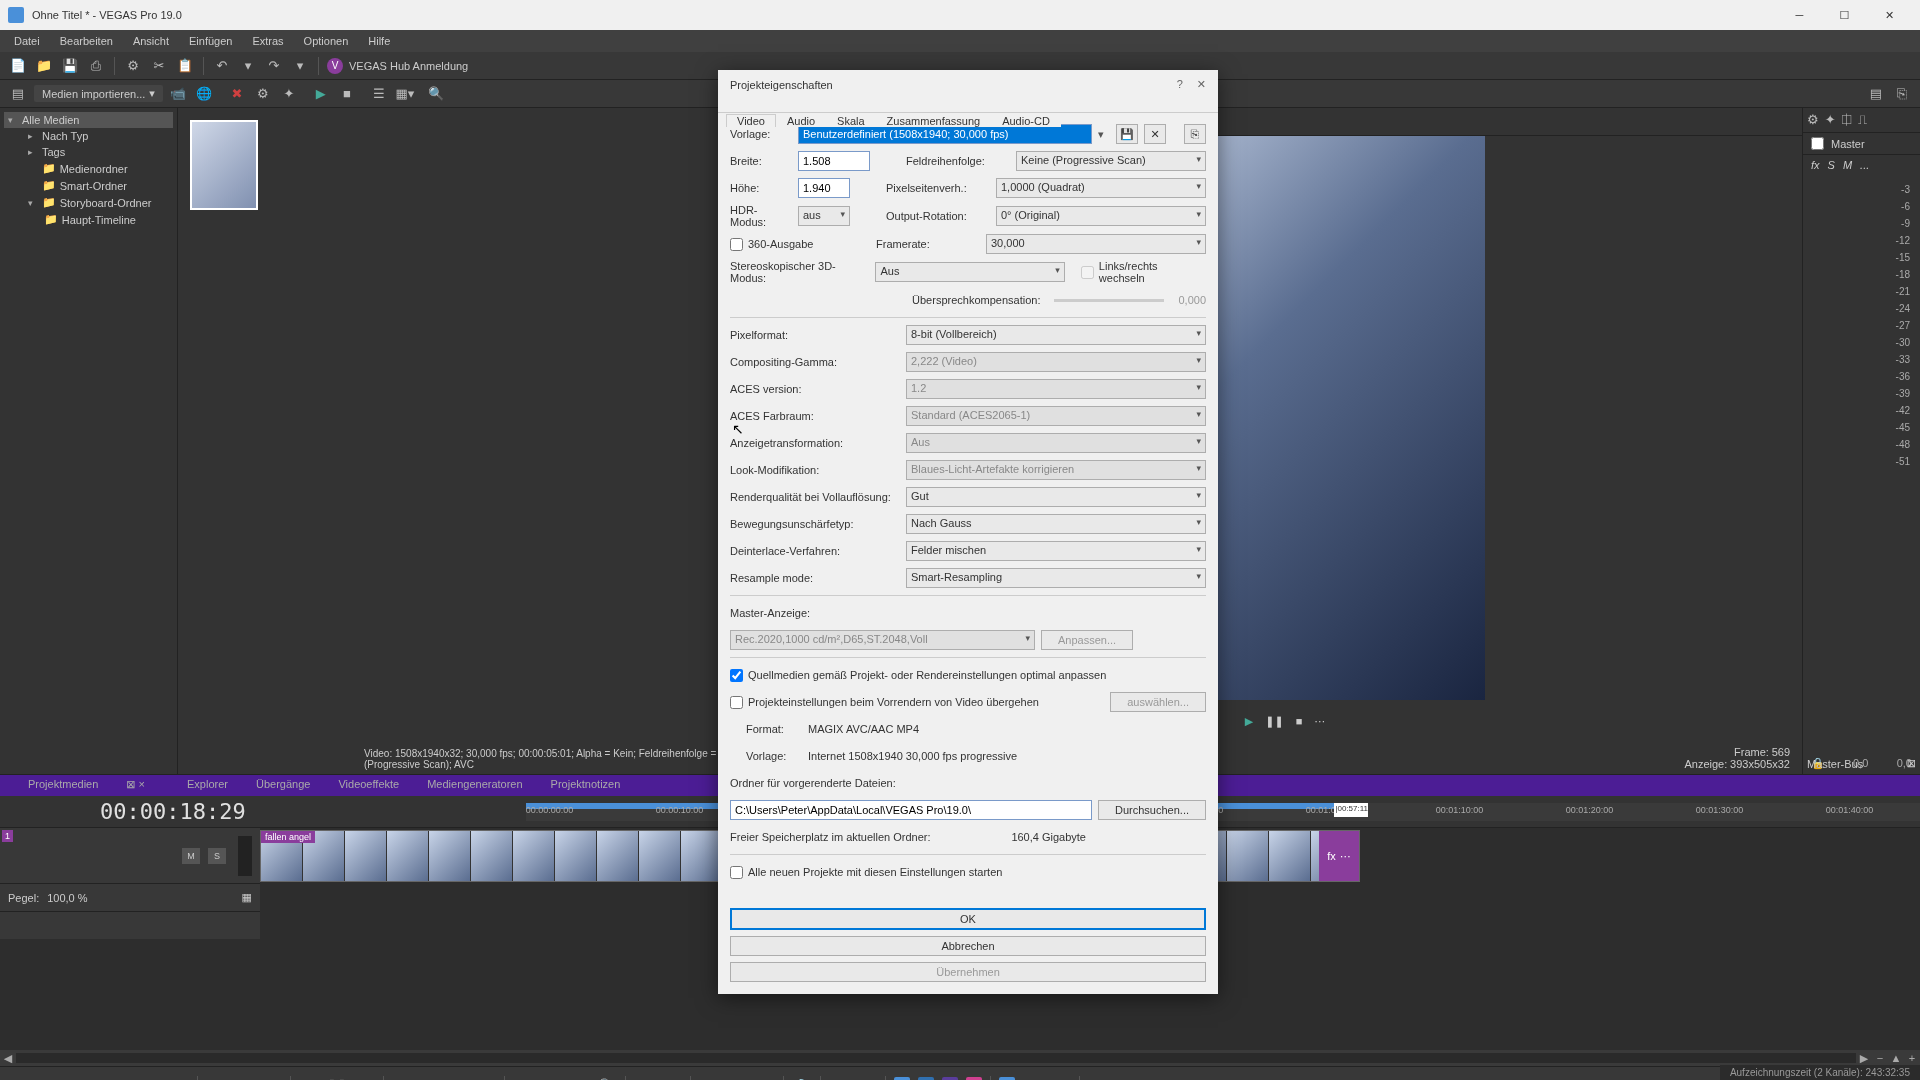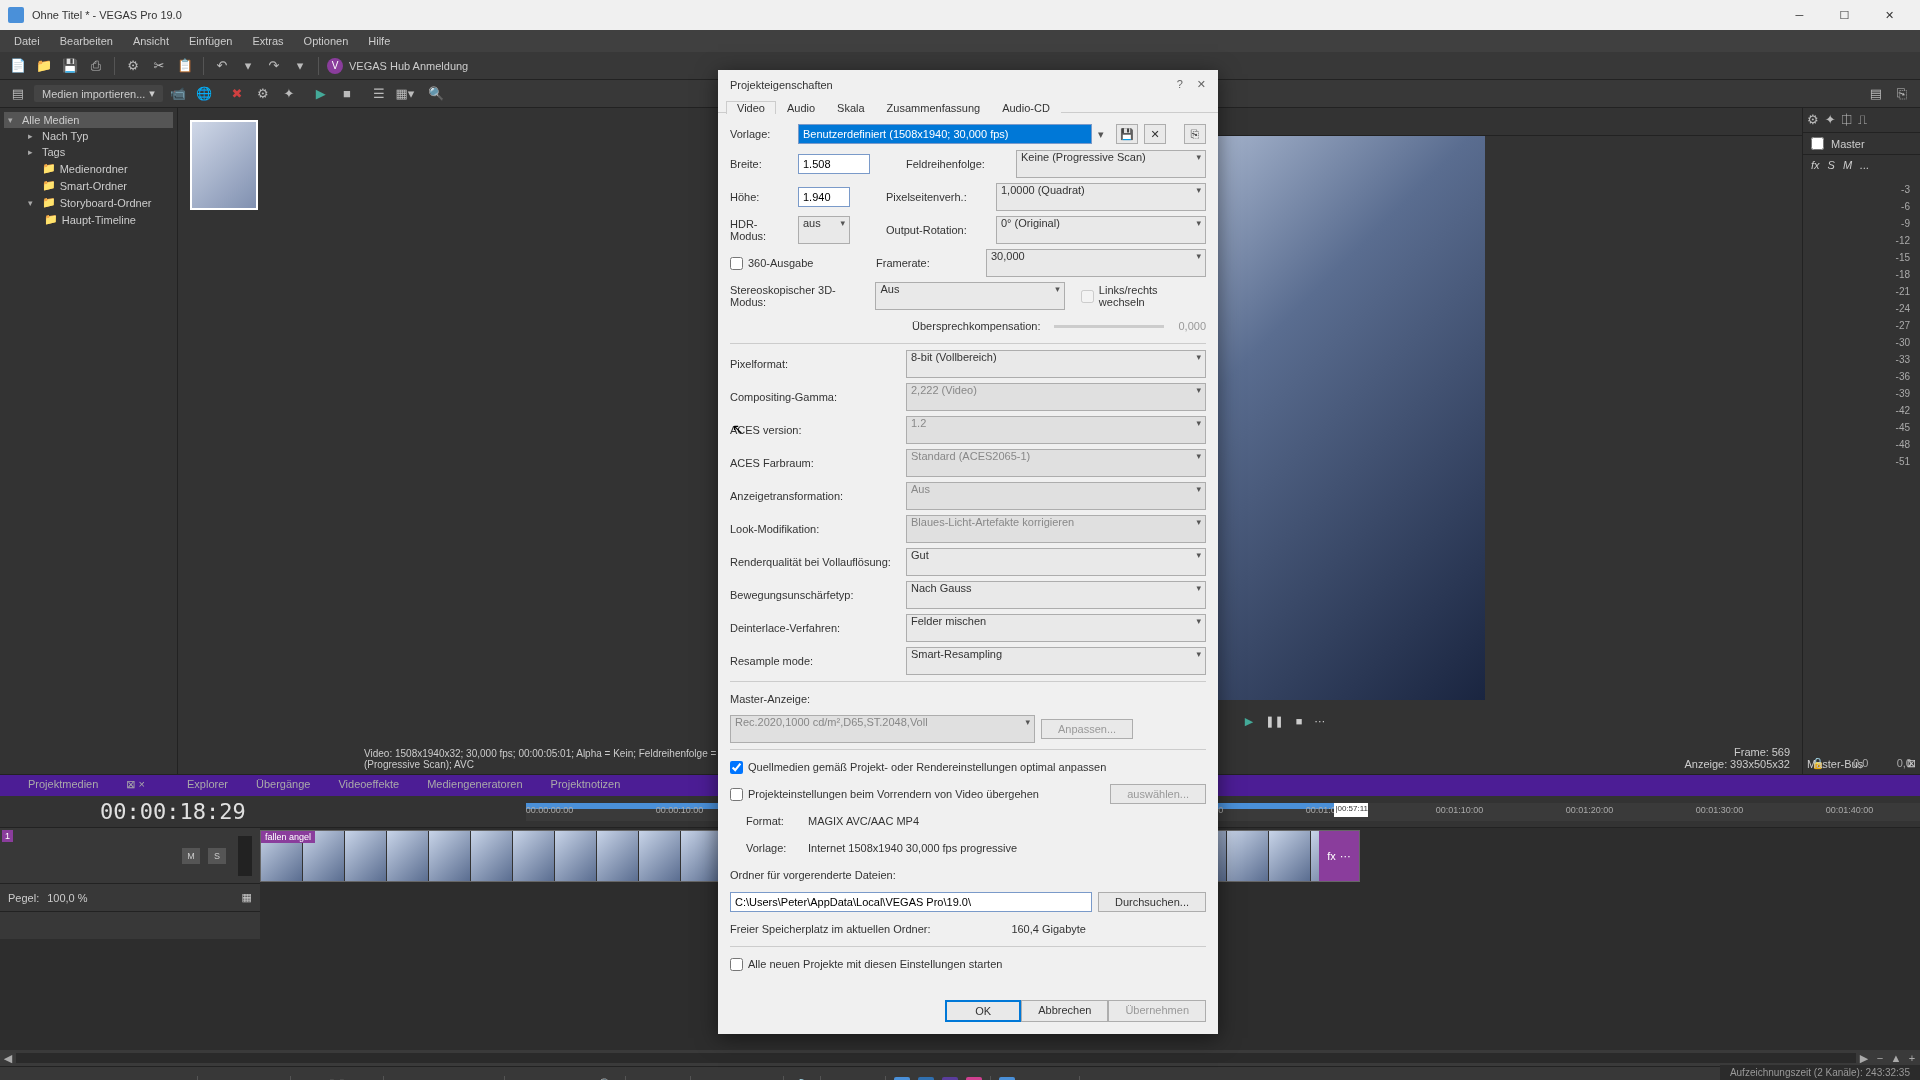--- a/index.html
+++ b/index.html
@@ -96,44 +96,44 @@
 .colored-icon { width: 16px; height: 16px; border-radius: 2px; }
 .bottom-right { margin-left: auto; display: flex; align-items: center; gap: 8px; color: #ccc; }
 
 .status-bar { position: absolute; bottom: 0; right: 0; padding: 2px 10px; color: #999; font-size: 10px; background: #2b2b2b; }
 
 
 .dialog-backdrop { position: absolute; top: 70px; left: 718px; width: 500px; background: #f0f0f0; color: #333; box-shadow: 0 4px 20px rgba(0,0,0,0.5); z-index: 1000; }
 .dialog-title { padding: 8px 12px; font-size: 12px; display: flex; justify-content: space-between; align-items: center; }
 .dialog-title-right { display: flex; gap: 14px; color: #666; }
 .dialog-tabs { display: flex; border-bottom: 1px solid #ccc; padding: 0 8px; }
-.dialog-tabs span { padding: 0 10px; border: 1px solid transparent; border-bottom: none; position: relative; top: 2px; background: #f0f0f0; }
+.dialog-tabs span { padding: 0 10px; border: 1px solid transparent; border-bottom: none; position: relative; top: 15px; background: #f0f0f0; }
 .dialog-tabs span.active { border-color: #ccc; background: #f0f0f0; z-index: 2; }
 .dialog-body { padding: 10px 12px; }
 .form-row { display: flex; align-items: center; margin-bottom: 5px; gap: 6px; min-height: 22px; }
 .form-row label { color: #333; }
 .form-row .lbl1 { width: 62px; }
 .form-row .lbl2 { width: 104px; }
 .form-row .lbl-wide { width: 170px; }
 .txt-input { border: 1px solid #7a9ac9; padding: 2px 4px; background: #fff; height: 20px; }
 .txt-input.sel { background: #0078d7; color: #fff; }
-.dd { border: 1px solid #adadad; background: #e9e9e9; padding: 2px 18px 16px 4px; height: 28px; position: relative; display: flex; align-items: center; }
+.dd { border: 1px solid #adadad; background: #e9e9e9; padding: 2px 18px 16px 4px; height: 20px; position: relative; display: flex; align-items: flex-start; }
 .dd::after { content: '▾'; position: absolute; right: 4px; color: #555; font-size: 9px; }
 .dd.disabled { background: #e0e0e0; color: #888; }
 .dd-wide { flex: 1; }
 .icon-btn { width: 22px; height: 20px; border: 1px solid #adadad; background: #e9e9e9; display: flex; align-items: center; justify-content: center; font-size: 11px; }
 .chk { display: flex; align-items: center; gap: 5px; }
 .chk input { width: 13px; height: 13px; }
 .slider-track { width: 110px; height: 3px; background: #ccc; position: relative; }
 .dim-label { color: #999; }
 .divider { height: 1px; background: #ccc; margin: 6px 0; }
 .btn { padding: 3px 16px; border: 1px solid #adadad; background: #e9e9e9; min-width: 76px; text-align: center; }
 .btn.primary { border: 2px solid #0078d7; }
 .btn.disabled { color: #999; }
-.dialog-buttons { display: flex; justify-content: flex-end; padding: 10px 12px 12px; }
+.dialog-buttons { display: flex; justify-content: flex-end; gap: 6px; padding: 10px 12px 12px; flex-direction: column; }
 .cursor-glyph { position: absolute; font-size: 14px; color: #000; pointer-events: none; z-index: 2000; }
 
 .master-bus-footer { position: absolute; bottom: 0; left: 0; right: 0; padding: 4px; display: flex; align-items: center; gap: 6px; font-size: 10px; }
 </style>
 </head>
 <body>
 
 <div class="titlebar">
   <div class="titlebar-left">
     <div class="titlebar-icon"></div>

